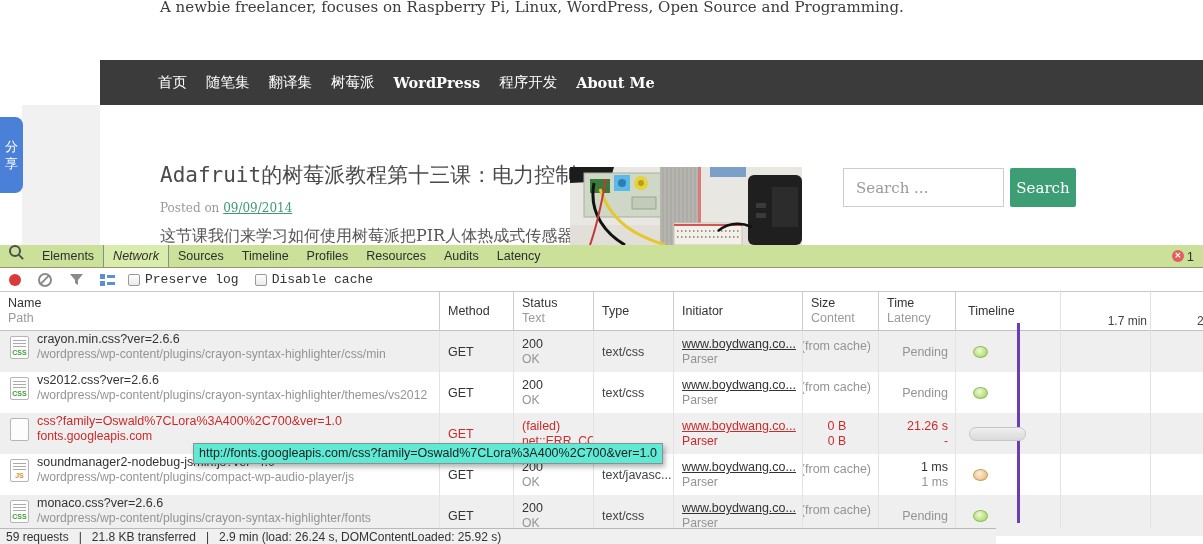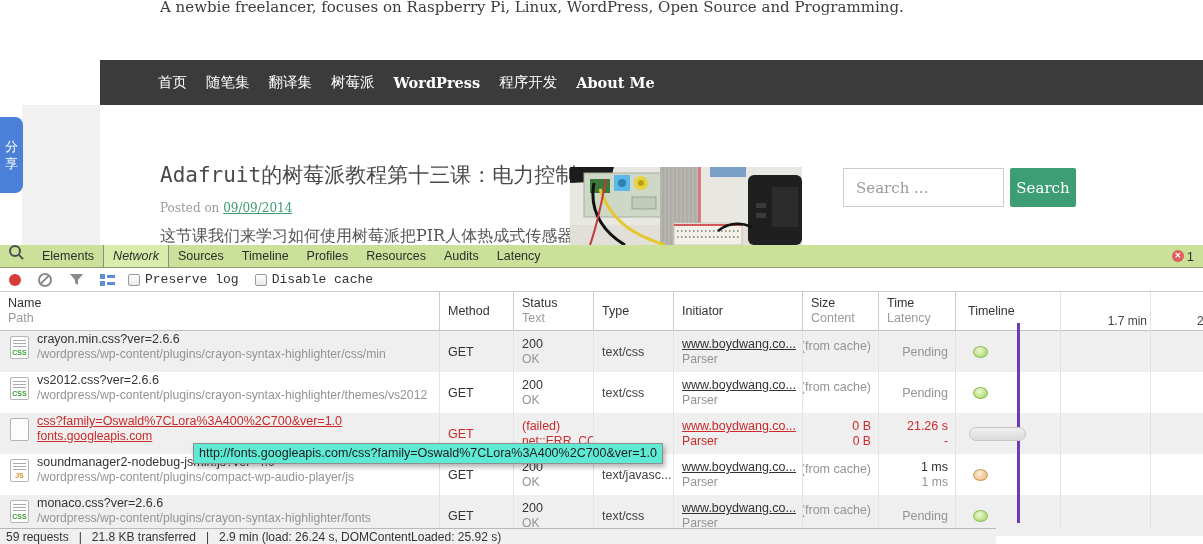--- a/index.html
+++ b/index.html
@@ -80,30 +80,30 @@
 
   .dt-rows{position:relative;}
   .nrow{position:relative;height:41px;cursor:pointer;}
   .nrow.shade{background:#efefef;}
   .c{position:absolute;top:0;bottom:0;box-sizing:border-box;border-right:1px solid #e3e3e3;overflow:hidden;}
   .c-name{left:0;width:440px;display:flex;}
   .c-method{left:440px;width:74px;display:flex;align-items:center;padding-left:8px;color:#333;}
   .c-status{left:514px;width:80px;padding:5px 0 0 8px;}
   .c-type{left:594px;width:80px;display:flex;align-items:center;padding-left:8px;color:#444;}
   .c-init{left:674px;width:129px;padding:5px 0 0 8px;}
-  .c-size{left:803px;width:76px;text-align:right;padding:5px 7px 12px 0;}
+  .c-size{left:803px;width:76px;text-align:center;padding:5px 7px 12px 0;}
   .c-time{left:879px;width:77px;text-align:right;padding:5px 7px 0 0;}
   .c-size.single,.c-time.single{display:flex;align-items:center;justify-content:flex-end;padding-top:0;}
   .c-tl{left:956px;width:247px;border-right:none;}
   .l1{font-size:12.5px;color:#333;line-height:16px;white-space:nowrap;}
   .l2{font-size:12.2px;color:#949494;line-height:15px;white-space:nowrap;}
   .link{text-decoration:underline;}
   .gray{color:#949494;}
   .nrow.failed .l1,.nrow.failed .l2,.nrow.failed .c-method{color:#cc2a2a;}
-  .nrow.failed .c-name .l1,.nrow.failed .c-name .l2{text-decoration:underline;}
+  .nrow.failed .c-name .l1,.nrow.failed .c-name .l2{}
 
   .ficon{width:17px;height:21px;background:#fdfdfd;border:1px solid #b5b5b5;border-radius:2px;
          position:relative;margin:5px 8px 0 10px;flex:none;}
   .ficon::before{content:'';position:absolute;left:2px;right:2px;top:3px;height:12px;
                  background:repeating-linear-gradient(#aaa 0 1px,transparent 1px 3px);}
   .ficon .glyph{position:absolute;left:0;right:0;bottom:1px;text-align:center;font-size:7px;
                 font-weight:bold;line-height:8px;background:#fdfdfd;}
   .ficon.css .glyph{color:#3c9e36;}
   .ficon.js .glyph{color:#d89031;}
   .ficon.doc::before{top:5px;height:0;}

